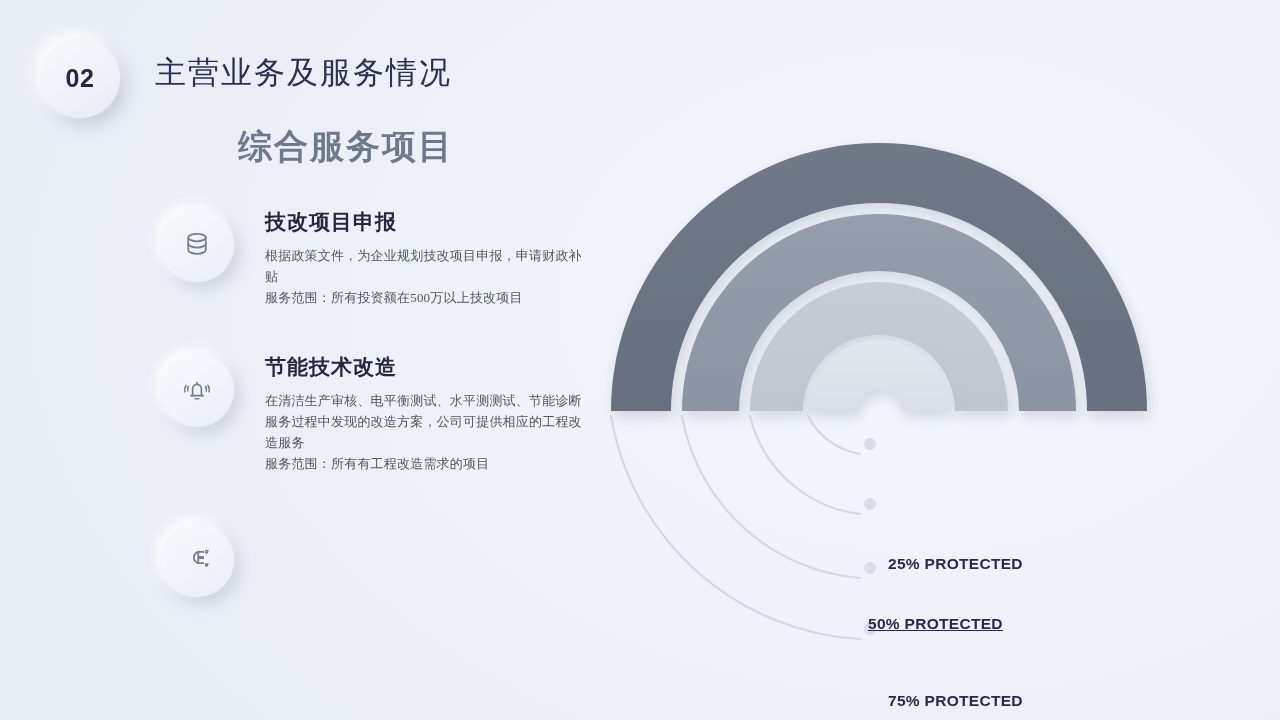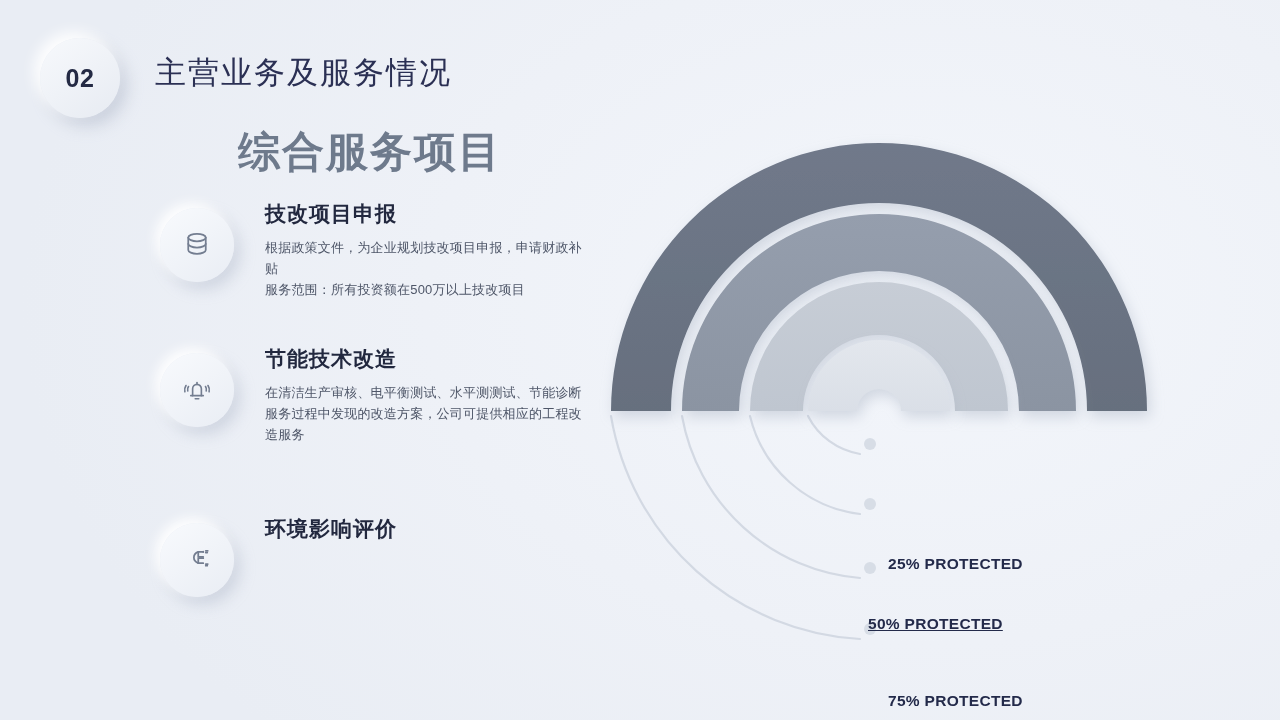--- a/index.html
+++ b/index.html
@@ -59,21 +59,21 @@
     font-weight: 400;
     letter-spacing: 2px;
     color: #2b3054;
     white-space: nowrap;
   }
 
   .section-title {
     position: absolute;
     left: 238px;
     top: 124px;
-    font-size: 42px;
+    font-size: 34px;
     font-weight: 700;
     letter-spacing: 2px;
     color: #6e7a8c;
     white-space: nowrap;
   }
 
   
   .feature {
     position: absolute;
     left: 160px;
@@ -91,22 +91,23 @@
       -5px -5px 12px rgba(255,255,255,0.95),
       6px 7px 15px rgba(163,173,192,0.40);
     display: flex;
     align-items: center;
     justify-content: center;
   }
   .feat-icon svg { display:block; }
   .feat-body {
     position: absolute;
     left: 105px;
-    top: 0;
+    top: 8px;
     width: 320px;
+    font-family: Liberation Serif, serif;
   }
   .feat-title {
     font-size: 21px;
     font-weight: 700;
     letter-spacing: 1px;
     color: #22283f;
     margin: 0 0 9px 0;
     white-space: nowrap;
   }
   .feat-desc {
@@ -181,38 +182,38 @@
         <path d="M10.6 19h2.8"></path>
         <path d="M5.2 9.2c-.7 1-.9 2.3-.6 3.5"></path>
         <path d="M3.2 8.4c-1 1.5-1.3 3.3-.9 5"></path>
         <path d="M18.8 9.2c.7 1 .9 2.3.6 3.5"></path>
         <path d="M20.8 8.4c1 1.5 1.3 3.3.9 5"></path>
       </svg>
     </div>
     <div class="feat-body">
       <p class="feat-title">节能技术改造</p>
       <p class="feat-desc">在清洁生产审核、电平衡测试、水平测测试、节能诊断服务过程中发现的改造方案，公司可提供相应的工程改造服务</p>
+      <p class="feat-scope">服务范围：所有有工程改造需求的项目</p>
     </div>
   </div>
 
   <div class="feature" style="top:515px;">
     <div class="feat-icon">
       <svg width="30" height="30" viewBox="0 0 24 24" fill="none" stroke="#737d90" stroke-width="1.4" stroke-linecap="round" stroke-linejoin="round">
         <path d="M17 5.5h-4v4h4"></path>
         <path d="M17 14.5h-4v-4h4"></path>
         <path d="M13 5.5a6.2 5 0 0 0 0 9"></path>
         <path d="M17 5.5v-.2"></path>
         <path d="M19 4.6h1.6"></path>
         <path d="M19 6h1.2"></path>
         <path d="M19 15.2h1.6"></path>
         <path d="M19 16.5h1.2"></path>
       </svg>
     </div>
     <div class="feat-body">
-      <p class="feat-title">环境影响评价</p>
     </div>
   </div>
 
   <div class="chart">
     <svg width="700" height="560" viewBox="0 0 700 560">
       <defs>
         <linearGradient id="g1" x1="0" y1="0" x2="0" y2="1">
           <stop offset="0%" stop-color="#70798a"></stop>
           <stop offset="100%" stop-color="#666f7e"></stop>
         </linearGradient>

